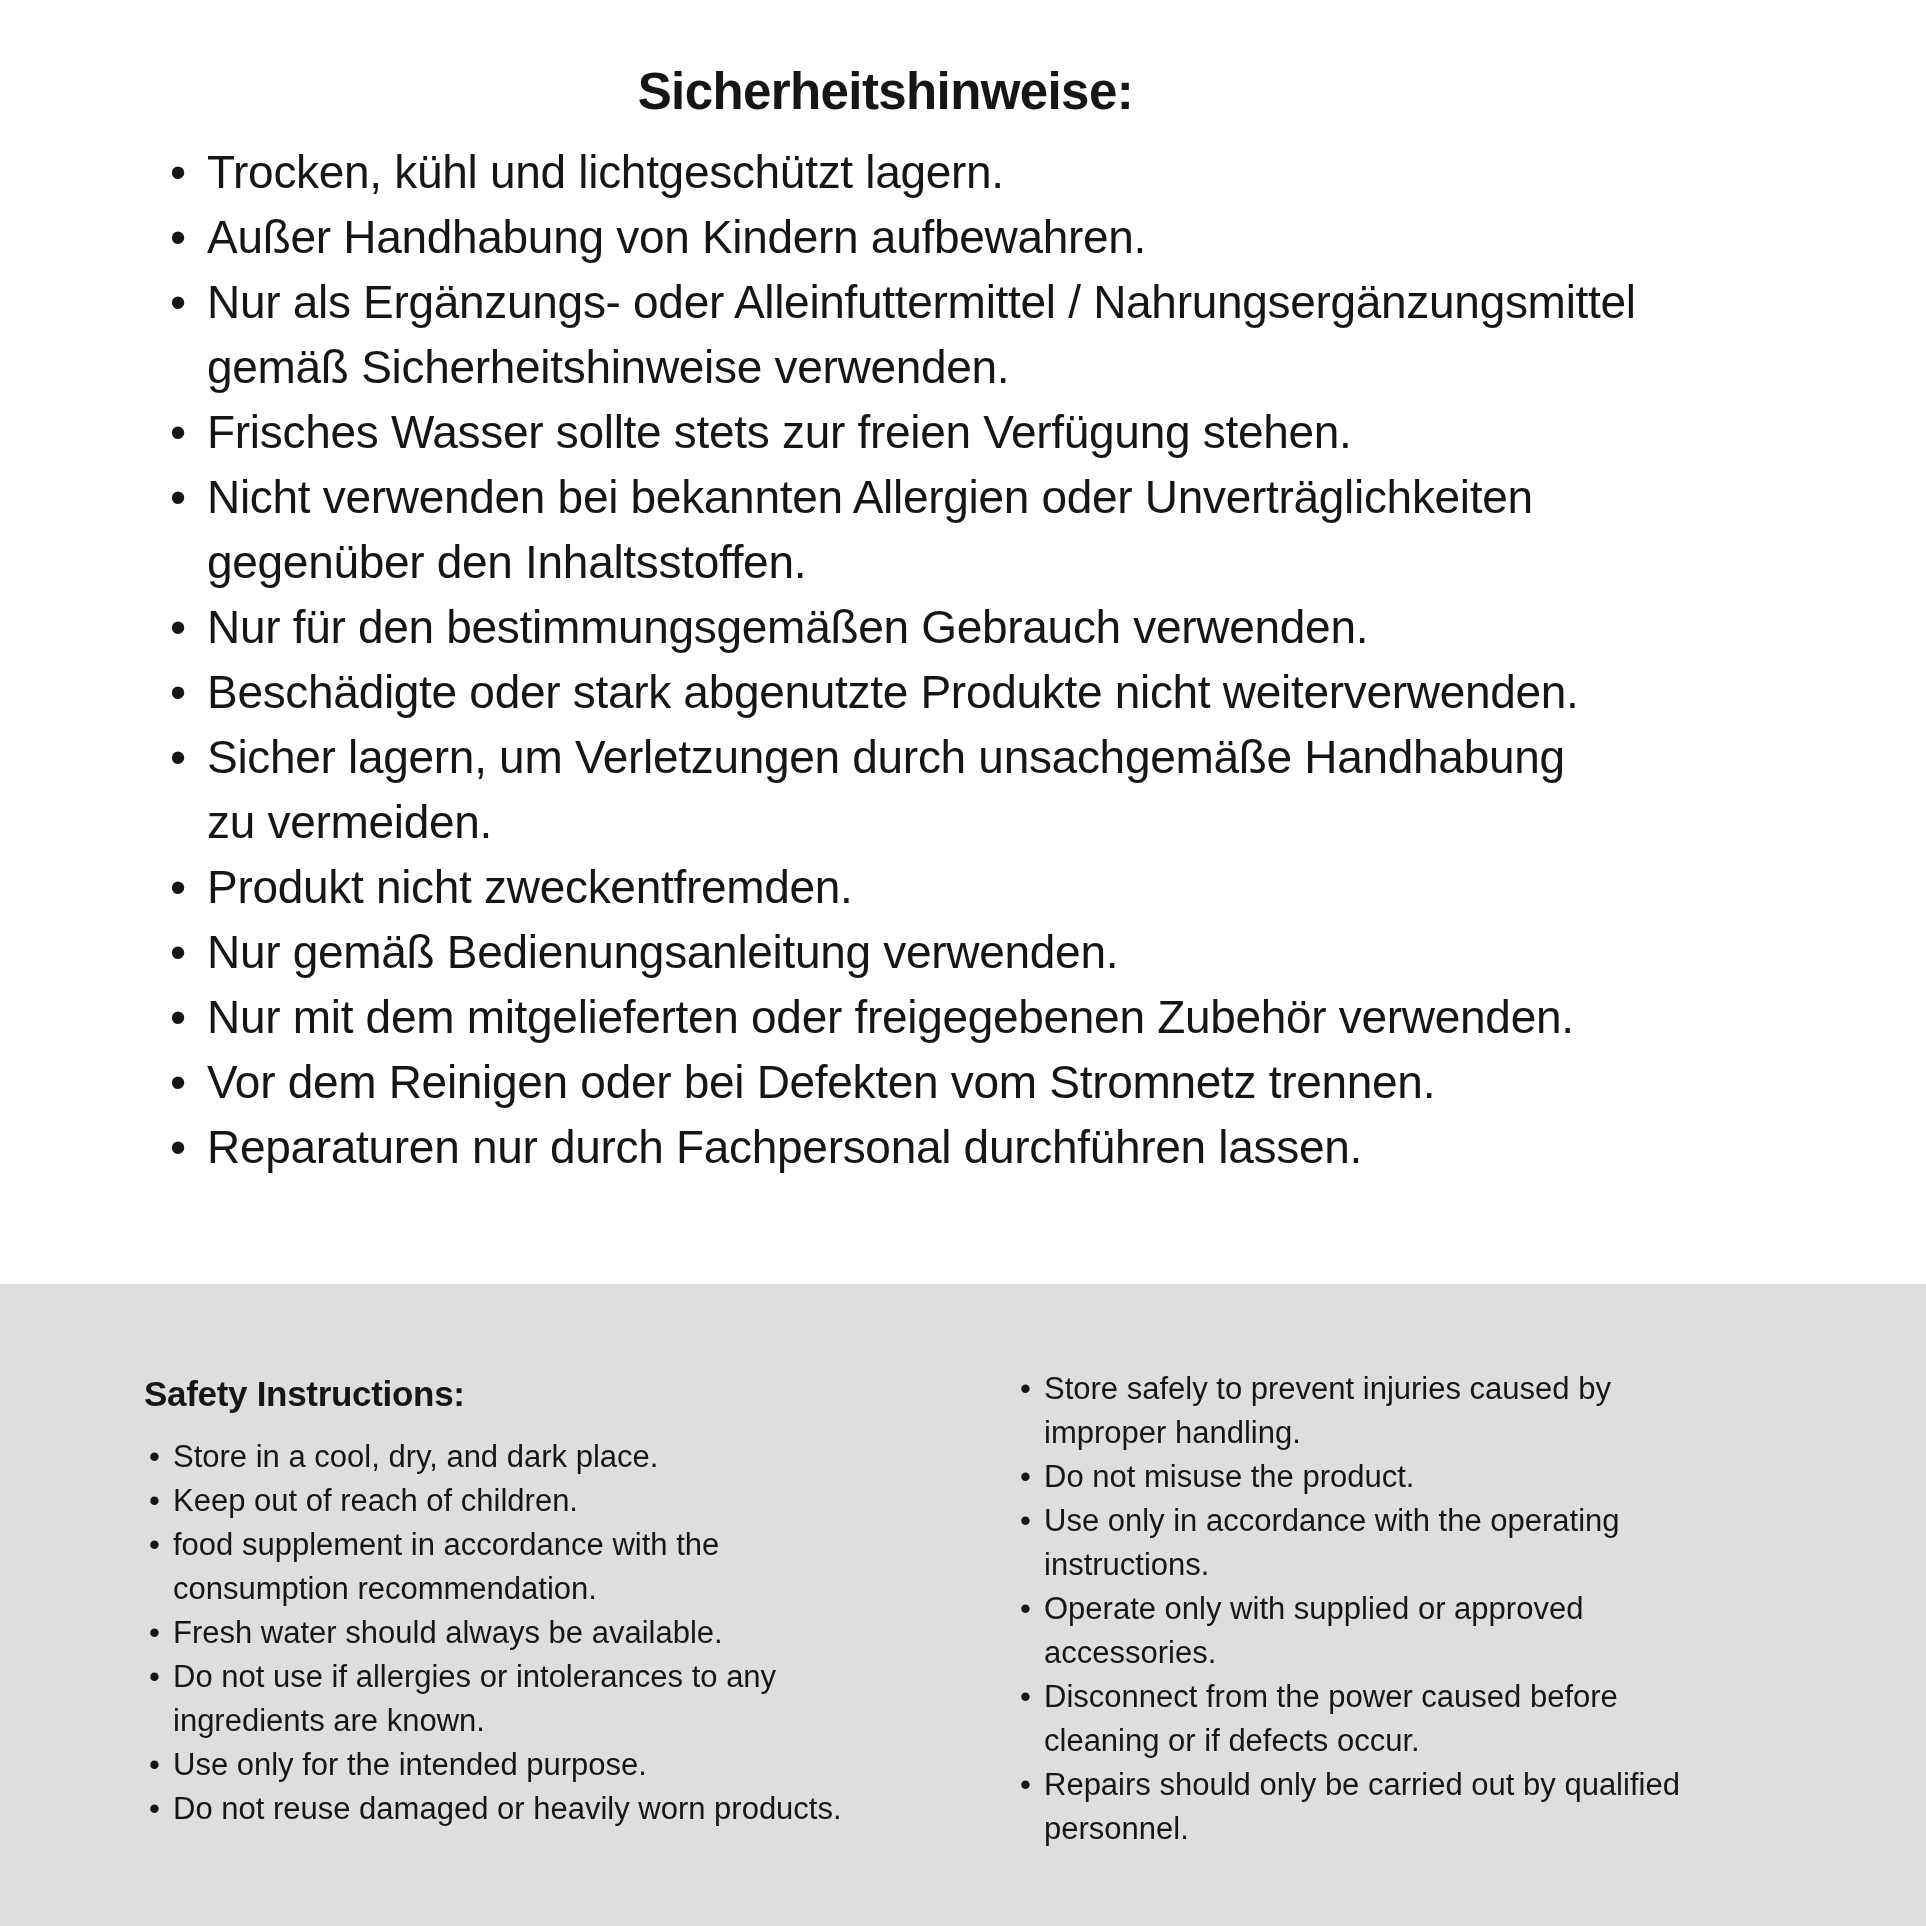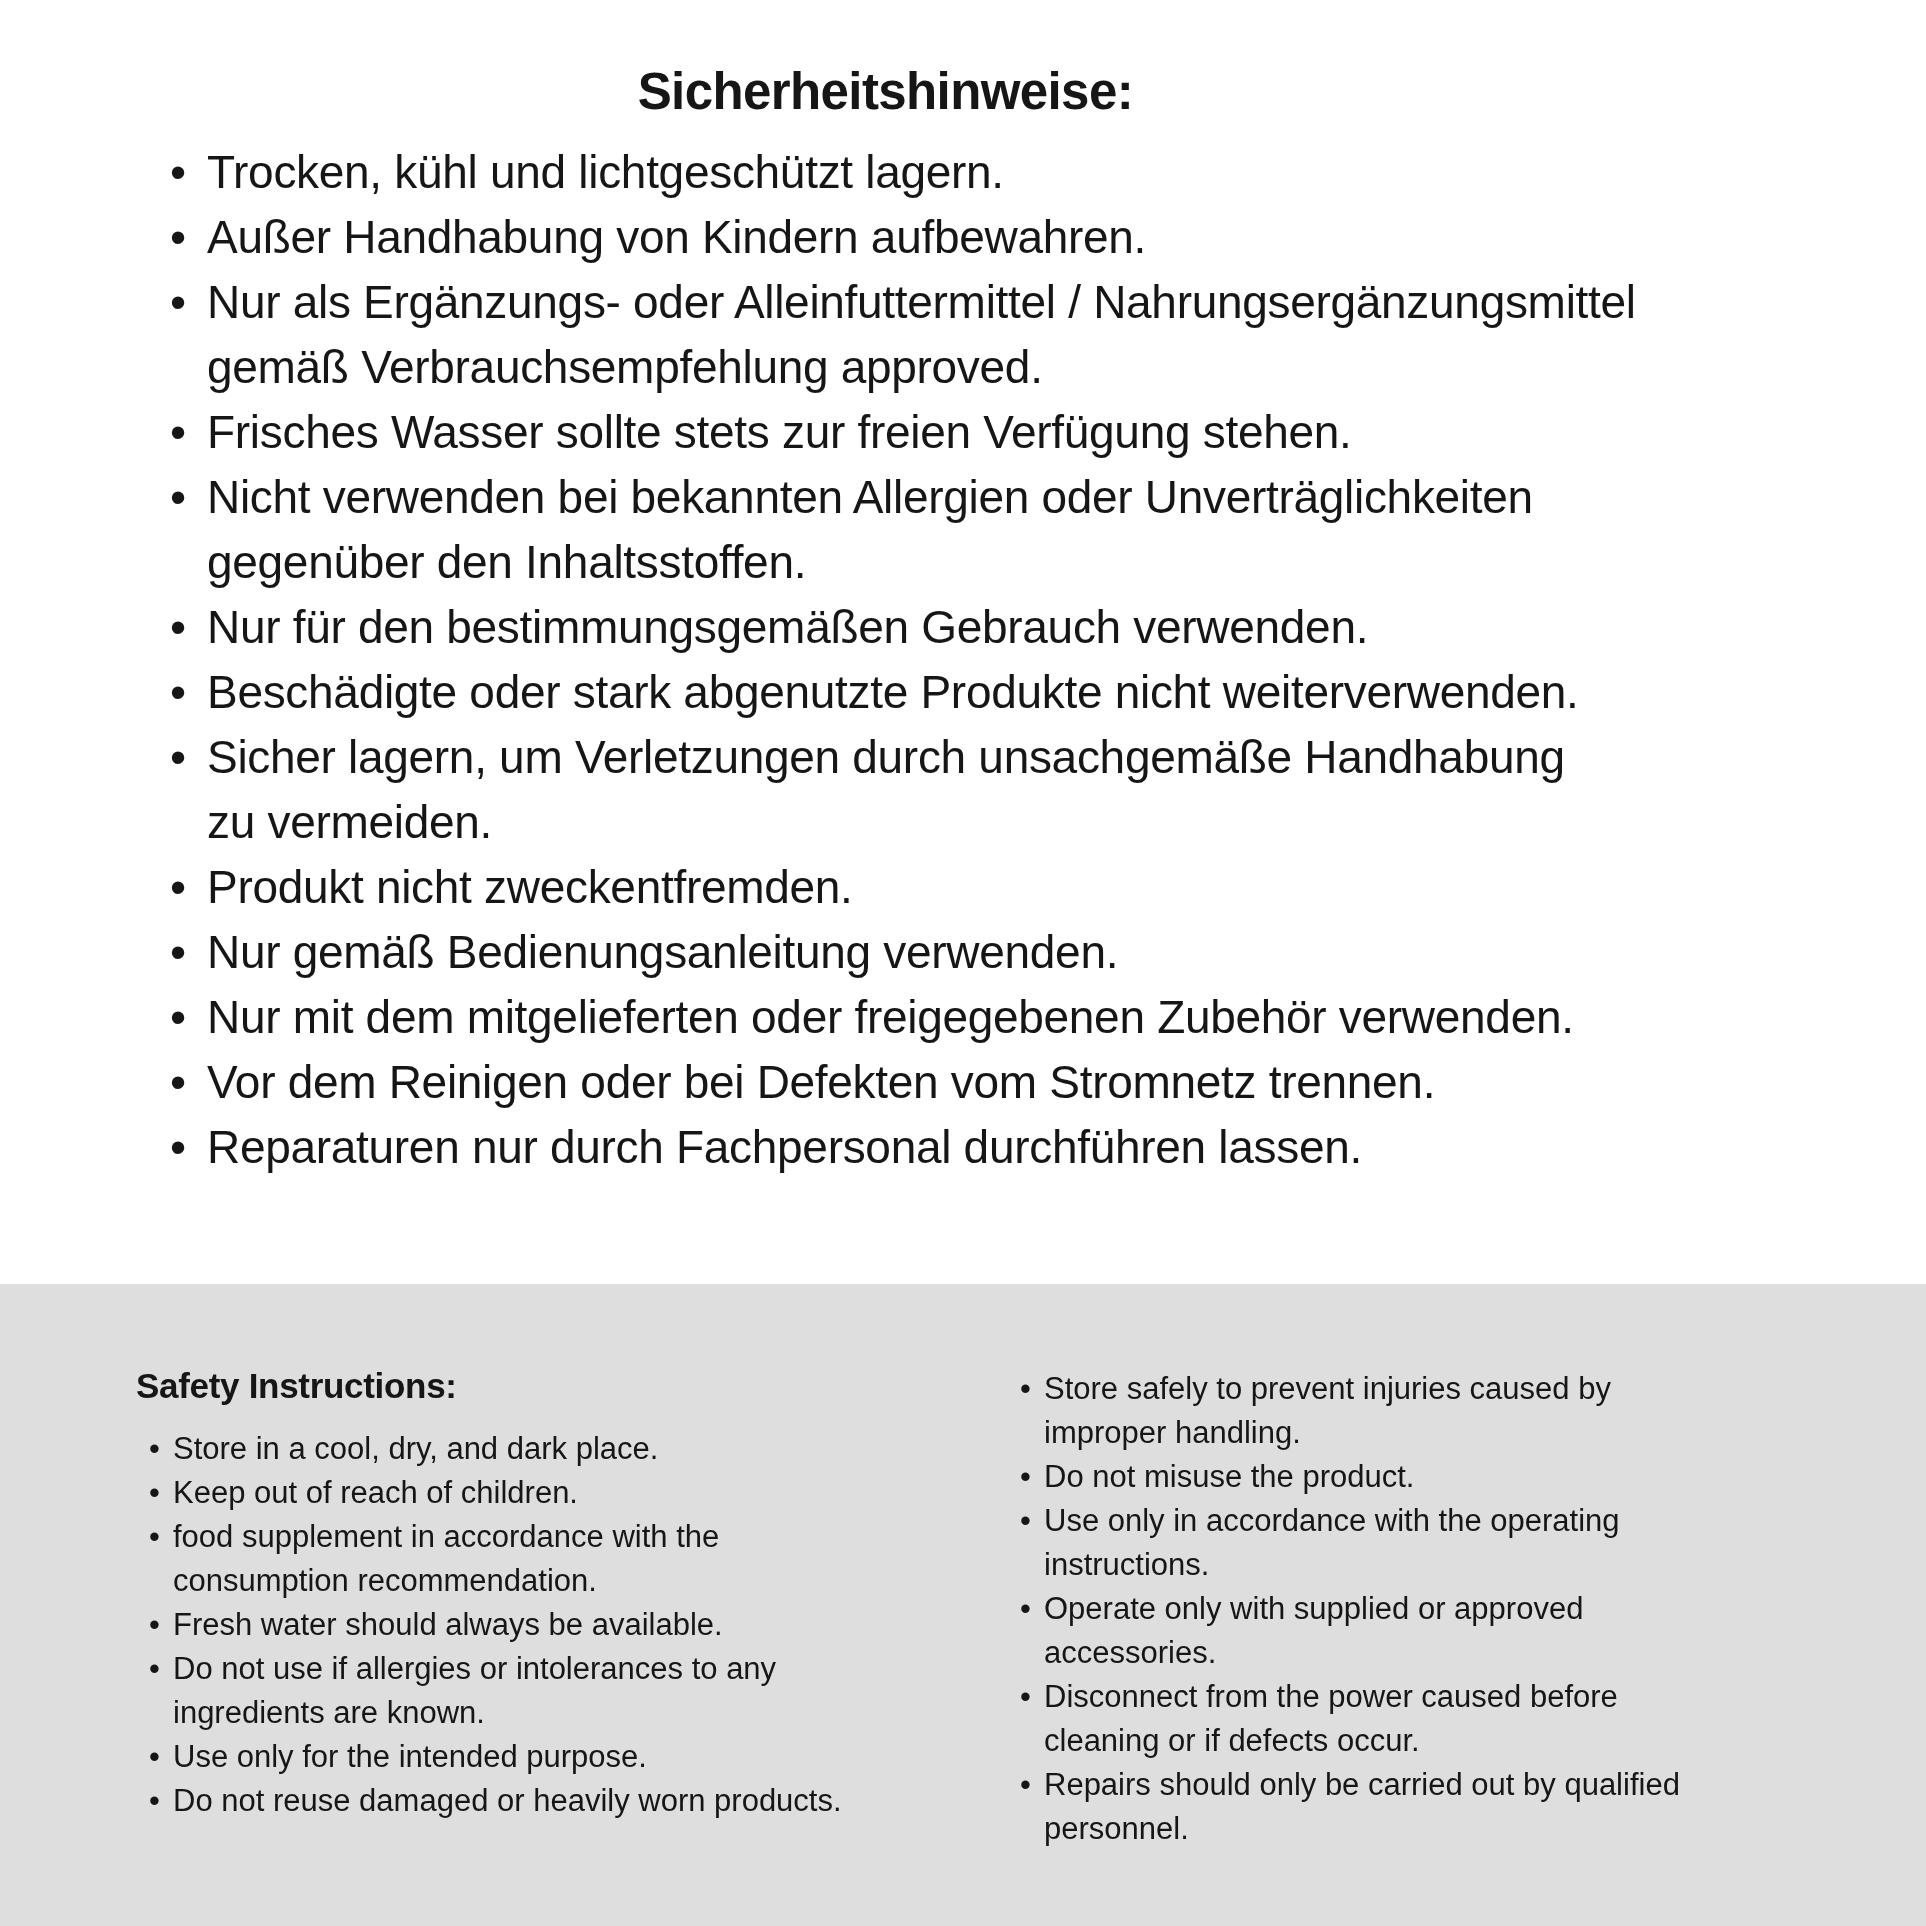--- a/index.html
+++ b/index.html
@@ -31,21 +31,21 @@
   
   .en{
     position:absolute;left:0;top:1284px;
     width:1926px;height:642px;
     background:#dedede;
   }
   .en .col{position:absolute;}
   .en .col.left{left:128px;top:72px;width:854px;}
   .en .col.right{left:999px;top:83px;width:912px;}
   .en h2{
-    margin:8px;
+    margin:16px;
     font-size:35px;line-height:44px;font-weight:700;
     letter-spacing:-0.3px;
   }
   .en ul{
     list-style:none;margin:0;padding:0;
     font-size:31px;line-height:44px;font-weight:400;
   }
   .en .col.left ul{margin-top:18.6px;}
   .en .line{white-space:nowrap;}
   .en .line.first{position:relative;padding-left:45px;}
@@ -61,21 +61,21 @@
     <h1>Sicherheitshinweise:</h1>
     <ul>
         <li>
           <div class="line first"><span class="bullet">•</span><span>Trocken, kühl und lichtgeschützt lagern.</span></div>
         </li>
         <li>
           <div class="line first"><span class="bullet">•</span><span>Außer Handhabung von Kindern aufbewahren.</span></div>
         </li>
         <li>
           <div class="line first"><span class="bullet">•</span><span>Nur als Ergänzungs- oder Alleinfuttermittel / Nahrungsergänzungsmittel</span></div>
-          <div class="line cont"><span>gemäß Verbrauchsempfehlung approved.</span></div>
+          <div class="line cont"><span>gemäß Sicherheitshinweise verwenden.</span></div>
         </li>
         <li>
           <div class="line first"><span class="bullet">•</span><span>Frisches Wasser sollte stets zur freien Verfügung stehen.</span></div>
         </li>
         <li>
           <div class="line first"><span class="bullet">•</span><span>Nicht verwenden bei bekannten Allergien oder Unverträglichkeiten</span></div>
           <div class="line cont"><span>gegenüber den Inhaltsstoffen.</span></div>
         </li>
         <li>
           <div class="line first"><span class="bullet">•</span><span>Nur für den bestimmungsgemäßen Gebrauch verwenden.</span></div>

